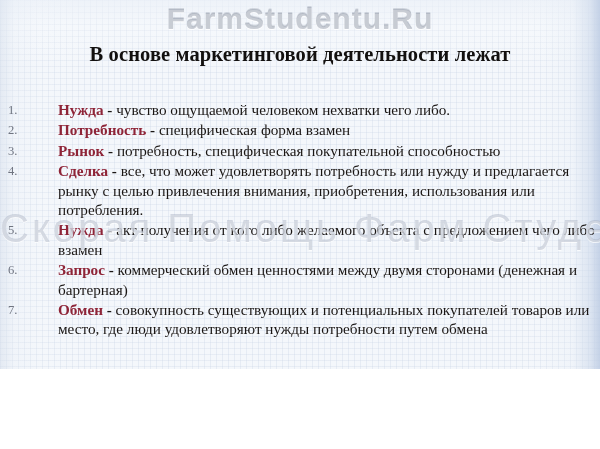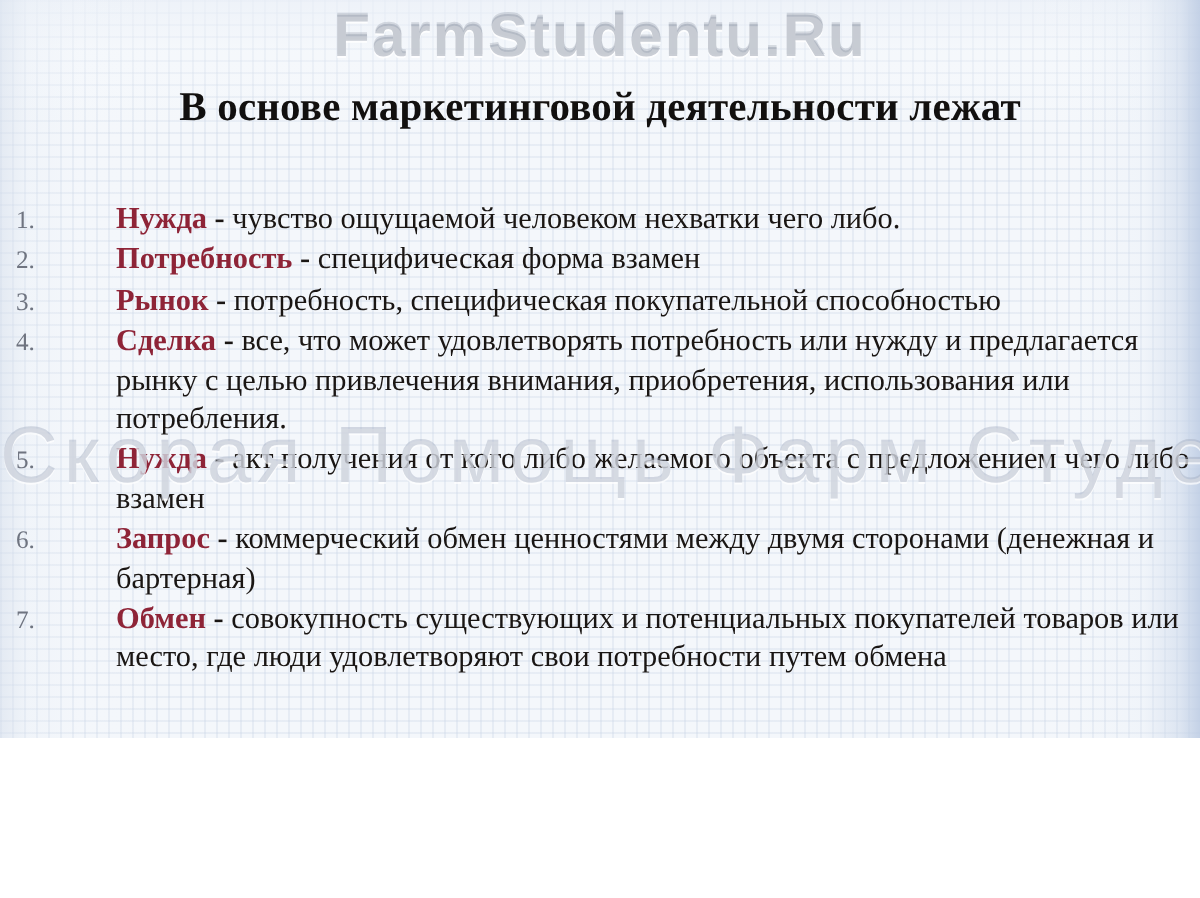--- a/index.html
+++ b/index.html
@@ -143,18 +143,18 @@
     <span>В основе маркетинговой деятельности лежат</span><br>
   </h1>
 
   <ol id="concept-list">
       <li class="concept-item"><span class="item-number">1.</span><span class="term">Нужда</span><span class="dash"> - </span><span class="definition">чувство ощущаемой человеком нехватки чего либо.</span></li>
       <li class="concept-item"><span class="item-number">2.</span><span class="term">Потребность</span><span class="dash"> - </span><span class="definition">специфическая форма взамен</span></li>
       <li class="concept-item"><span class="item-number">3.</span><span class="term">Рынок</span><span class="dash"> - </span><span class="definition">потребность, специфическая покупательной способностью</span></li>
       <li class="concept-item"><span class="item-number">4.</span><span class="term">Сделка</span><span class="dash"> - </span><span class="definition">все, что может удовлетворять потребность или нужду и предлагается рынку с целью привлечения внимания, приобретения, использования или потребления.</span></li>
       <li class="concept-item"><span class="item-number">5.</span><span class="term">Нужда</span><span class="dash"> - </span><span class="definition">акт получения от кого либо желаемого объекта с предложением чего либо взамен</span></li>
       <li class="concept-item"><span class="item-number">6.</span><span class="term">Запрос</span><span class="dash"> - </span><span class="definition">коммерческий обмен ценностями между двумя сторонами (денежная и бартерная)</span></li>
-      <li class="concept-item"><span class="item-number">7.</span><span class="term">Обмен</span><span class="dash"> - </span><span class="definition">совокупность существующих и потенциальных покупателей товаров или место, где люди удовлетворяют свои потребности путем обмена</span></li>
+      <li class="concept-item"><span class="item-number">7.</span><span class="term">Обмен</span><span class="dash"> - </span><span class="definition">совокупность существующих и потенциальных покупателей товаров или место, где люди удовлетворяют нужды потребности путем обмена</span></li>
     </ol>
 
   <div class="wm" id="wm-mid">Скорая Помощь Фарм Студенту</div>
 
 </div>
 
 </body></html>

